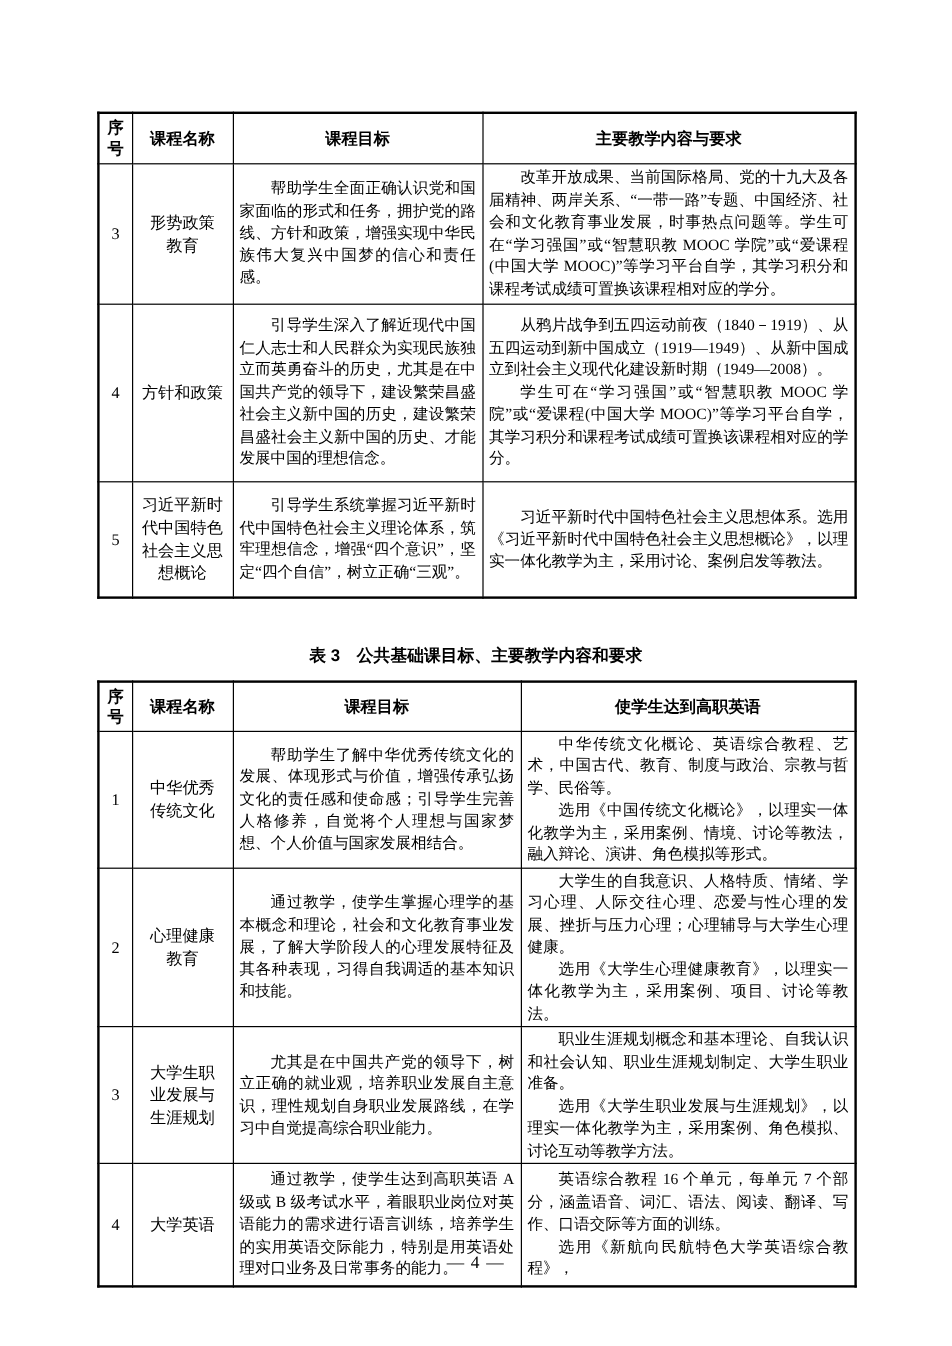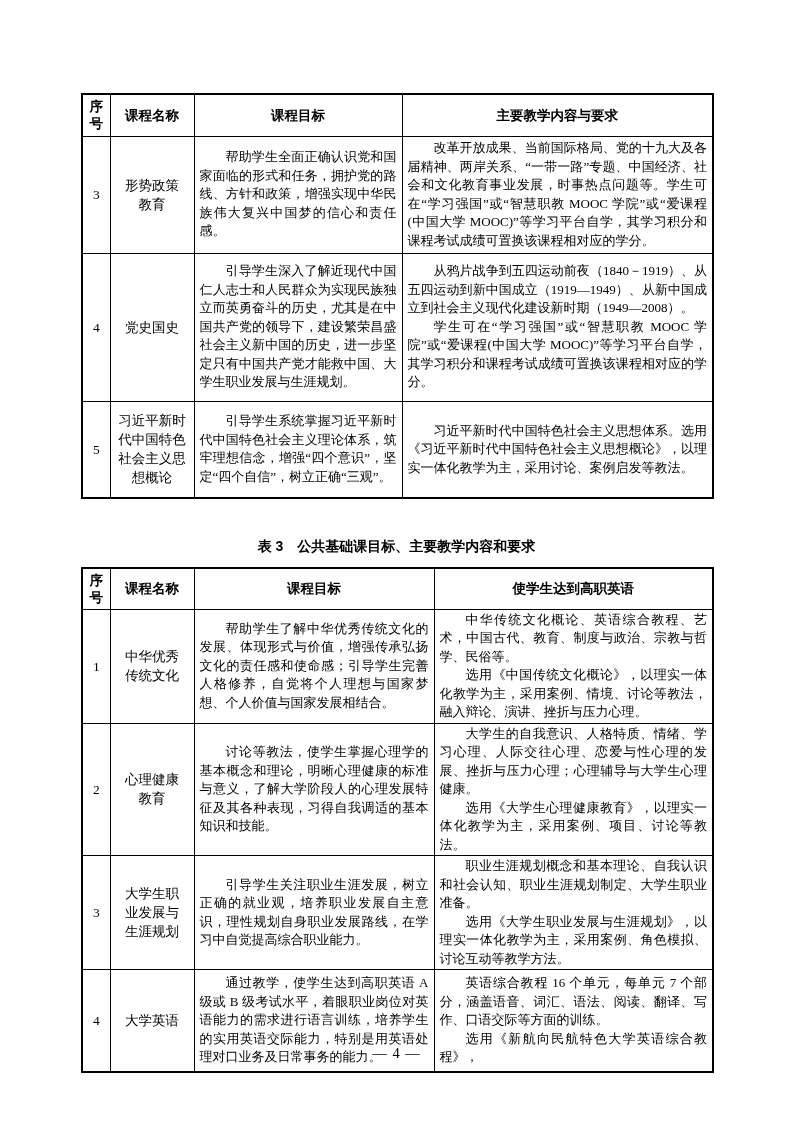--- a/index.html
+++ b/index.html
@@ -82,23 +82,23 @@
 教育</td>
         <td class="c-obj">
             <p class="para">帮助学生全面正确认识党和国家面临的形式和任务，拥护党的路线、方针和政策，增强实现中华民族伟大复兴中国梦的信心和责任感。</p>
           </td>
         <td class="c-cont">
           <p class="para">改革开放成果、当前国际格局、党的十九大及各届精神、两岸关系、“一带一路”专题、中国经济、社会和文化教育事业发展，时事热点问题等。学生可在“学习强国”或“智慧职教 MOOC 学院”或“爱课程(中国大学 MOOC)”等学习平台自学，其学习积分和课程考试成绩可置换该课程相对应的学分。</p>
         </td>
       </tr>
       <tr class="r1">
         <td class="c-no">4</td>
-        <td class="c-name">党史国史</td>
+        <td class="c-name">方针和政策</td>
         <td class="c-obj">
-            <p class="para">引导学生深入了解近现代中国仁人志士和人民群众为实现民族独立而英勇奋斗的历史，尤其是在中国共产党的领导下，建设繁荣昌盛社会主义新中国的历史，进一步坚定只有中国共产党才能救中国、大学生职业发展与生涯规划。</p>
+            <p class="para">引导学生深入了解近现代中国仁人志士和人民群众为实现民族独立而英勇奋斗的历史，尤其是在中国共产党的领导下，建设繁荣昌盛社会主义新中国的历史，建设繁荣昌盛社会主义新中国的历史、才能发展中国的理想信念。</p>
           </td>
         <td class="c-cont">
           <p class="para">从鸦片战争到五四运动前夜（1840－1919）、从五四运动到新中国成立（1919—1949）、从新中国成立到社会主义现代化建设新时期（1949—2008）。</p>
           <p class="para">学生可在“学习强国”或“智慧职教 MOOC 学院”或“爱课程(中国大学 MOOC)”等学习平台自学，其学习积分和课程考试成绩可置换该课程相对应的学分。</p>
         </td>
       </tr>
       <tr class="r2">
         <td class="c-no">5</td>
         <td class="c-name">习近平新时
 代中国特色
@@ -135,42 +135,42 @@
     <tbody>
       <tr class="r0">
         <td class="c-no">1</td>
         <td class="c-name">中华优秀
 传统文化</td>
         <td class="c-obj">
             <p class="para">帮助学生了解中华优秀传统文化的发展、体现形式与价值，增强传承弘扬文化的责任感和使命感；引导学生完善人格修养，自觉将个人理想与国家梦想、个人价值与国家发展相结合。</p>
           </td>
         <td class="c-cont">
           <p class="para">中华传统文化概论、英语综合教程、艺术，中国古代、教育、制度与政治、宗教与哲学、民俗等。</p>
-          <p class="para">选用《中国传统文化概论》，以理实一体化教学为主，采用案例、情境、讨论等教法，融入辩论、演讲、挫折与压力心理。</p>
+          <p class="para">选用《中国传统文化概论》，以理实一体化教学为主，采用案例、情境、讨论等教法，融入辩论、演讲、角色模拟等形式。</p>
         </td>
       </tr>
       <tr class="r1">
         <td class="c-no">2</td>
         <td class="c-name">心理健康
 教育</td>
         <td class="c-obj">
-            <p class="para">讨论等教法，使学生掌握心理学的基本概念和理论，明晰心理健康的标准与意义，了解大学阶段人的心理发展特征及其各种表现，习得自我调适的基本知识和技能。</p>
+            <p class="para">通过教学，使学生掌握心理学的基本概念和理论，社会和文化教育事业发展，了解大学阶段人的心理发展特征及其各种表现，习得自我调适的基本知识和技能。</p>
           </td>
         <td class="c-cont">
           <p class="para">大学生的自我意识、人格特质、情绪、学习心理、人际交往心理、恋爱与性心理的发展、挫折与压力心理；心理辅导与大学生心理健康。</p>
           <p class="para">选用《大学生心理健康教育》，以理实一体化教学为主，采用案例、项目、讨论等教法。</p>
         </td>
       </tr>
       <tr class="r2">
         <td class="c-no">3</td>
         <td class="c-name">大学生职
 业发展与
 生涯规划</td>
         <td class="c-obj">
-            <p class="para">引导学生关注职业生涯发展，树立正确的就业观，培养职业发展自主意识，理性规划自身职业发展路线，在学习中自觉提高综合职业能力。</p>
+            <p class="para">尤其是在中国共产党的领导下，树立正确的就业观，培养职业发展自主意识，理性规划自身职业发展路线，在学习中自觉提高综合职业能力。</p>
           </td>
         <td class="c-cont">
           <p class="para">职业生涯规划概念和基本理论、自我认识和社会认知、职业生涯规划制定、大学生职业准备。</p>
           <p class="para">选用《大学生职业发展与生涯规划》，以理实一体化教学为主，采用案例、角色模拟、讨论互动等教学方法。</p>
         </td>
       </tr>
       <tr class="r3">
         <td class="c-no">4</td>
         <td class="c-name">大学英语</td>
         <td class="c-obj">

